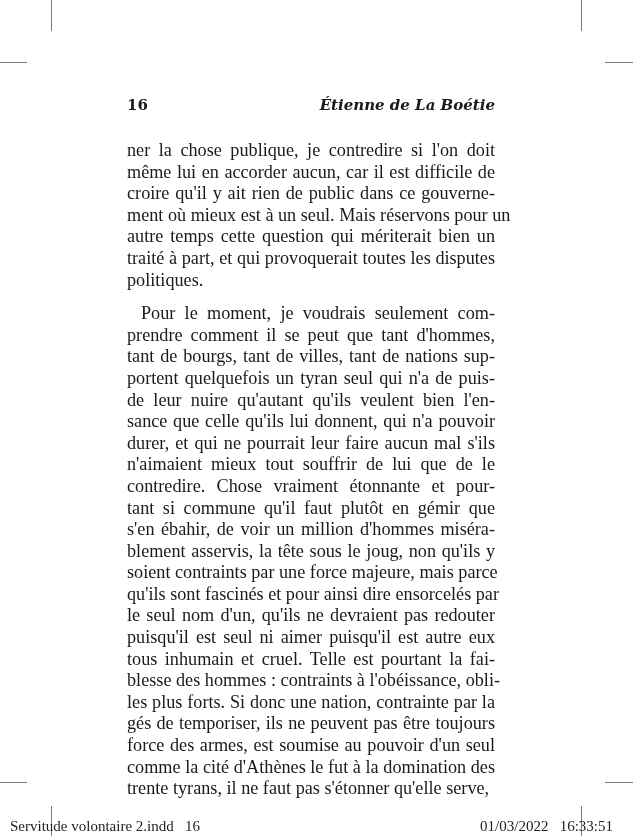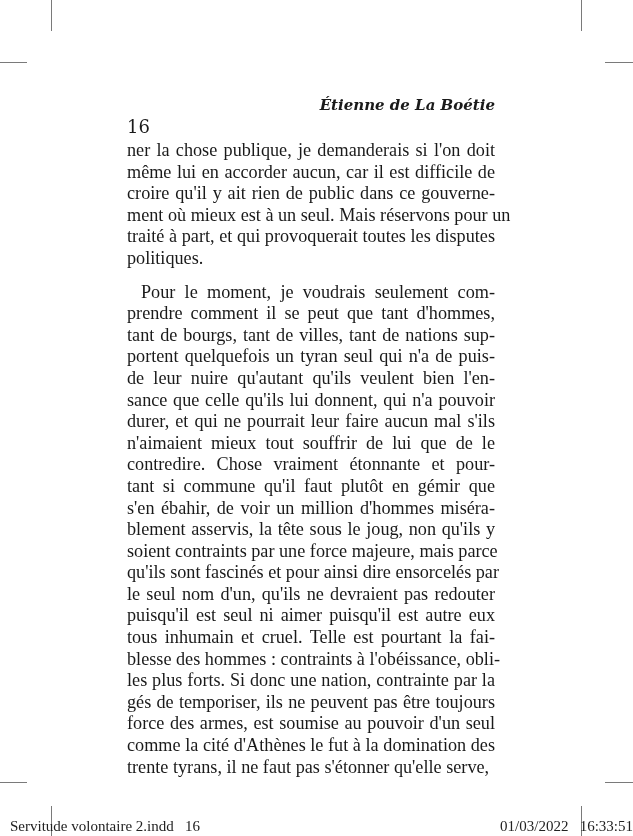--- a/index.html
+++ b/index.html
@@ -1,52 +1,53 @@
 <!DOCTYPE html>
 <html><head>
 <meta charset="utf-8">
 <style>
   html, body { margin:0; padding:0; background:#ffffff; }
   body { width:633px; height:836px; position:relative; overflow:hidden; color:#1a1a1a; }
   .mark { position:absolute; background:#7a7a7a; }
   .header { position:absolute; left:127px; top:96px; width:368px; height:22px; font-family:"DejaVu Serif", serif; }
-  .header .num { position:absolute; left:0; top:0; font-weight:normal; font-size:18px;margin-top:20px; }
+  .header .num { position:absolute; left:0; top:0; font-weight:bold; font-size:15px; }
   .header .title { position:absolute; right:0; top:0; font-style:italic; font-weight:bold; font-size:15px;text-align:right; }
   .body { position:absolute; left:127px; top:140px; width:368px; font-family:"Liberation Serif", serif; font-size:18.2px; line-height:21.6px; }
   .line { display:block; white-space:nowrap; text-align:justify; text-align-last:justify; height:21.6px; }
   .line.last { text-align-last:left; }
   .line.indent { text-indent:14px; }
   .gap { height:12px; }
   .footer { position:absolute; top:818px; font-family:"Liberation Serif", serif; font-size:15px; color:#222; }
   .footer.left { left:10px; }
-  .footer.right { right:0; }
+  .footer.right { right:20px; }
 </style>
 </head>
 <body>
 
 <div class="mark" style="left:51px;top:0;width:1px;height:31px;"></div>
 <div class="mark" style="left:581px;top:0;width:1px;height:31px;"></div>
 <div class="mark" style="left:0;top:62px;width:27px;height:1px;"></div>
 <div class="mark" style="left:605px;top:62px;width:28px;height:1px;"></div>
 <div class="mark" style="left:0;top:782px;width:27px;height:1px;"></div>
 <div class="mark" style="left:605px;top:782px;width:28px;height:1px;"></div>
 <div class="mark" style="left:51px;top:806px;width:1px;height:30px;"></div>
 <div class="mark" style="left:581px;top:806px;width:1px;height:30px;"></div>
 
 <div class="header">
   <span class="num">16</span>
   <span class="title">Étienne de La Boétie</span>
 </div>
 
 <div class="body" id="body">
     <div>
-      <span class="line">ner la chose publique, je demanderais si l'on doit</span>
+      <span class="line">ner la chose publique, je contredire si l'on doit</span>
       <span class="line">même lui en accorder aucun, car il est difficile de</span>
       <span class="line">croire qu'il y ait rien de public dans ce gouverne-</span>
       <span class="line">ment où mieux est à un seul. Mais réservons pour un</span>
+      <span class="line">autre temps cette question qui mériterait bien un</span>
       <span class="line">traité à part, et qui provoquerait toutes les disputes</span>
       <span class="line last">politiques.</span>
     </div>
     <div class="gap"></div>
     <div>
       <span class="line indent">Pour le moment, je voudrais seulement com-</span>
       <span class="line">prendre comment il se peut que tant d'hommes,</span>
       <span class="line">tant de bourgs, tant de villes, tant de nations sup-</span>
       <span class="line">portent quelquefois un tyran seul qui n'a de puis-</span>
       <span class="line">de leur nuire qu'autant qu'ils veulent bien l'en-</span>

